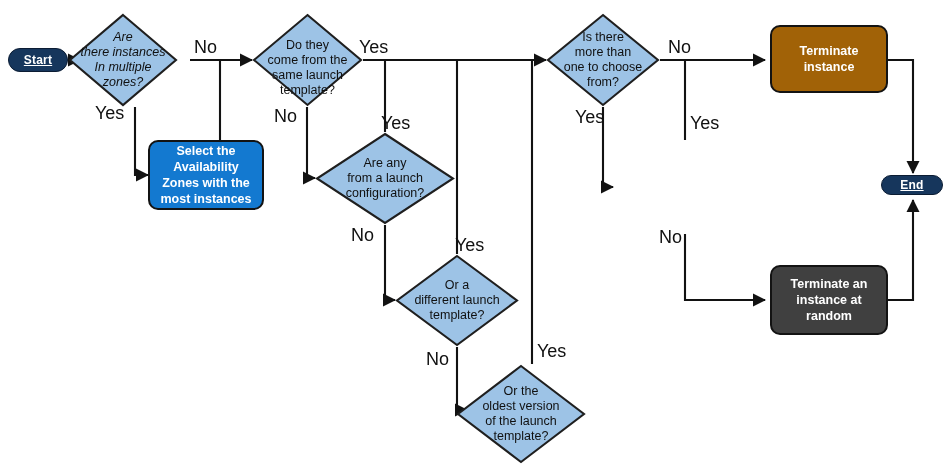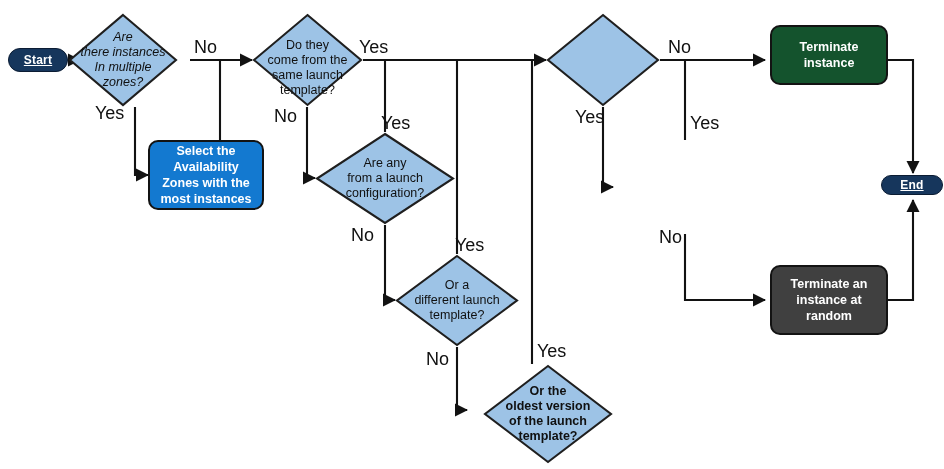--- a/index.html
+++ b/index.html
@@ -179,38 +179,42 @@
 
   <div class="node decision" style="left:395px; top:254px; width:124px; height:93px;">
     <svg class="dia-shape" viewBox="0 0 124 93" preserveAspectRatio="none">
       <polygon points="62,2 122,46.5 62,91 2,46.5" fill="#9DC3E6" stroke="#1F1F1F" stroke-width="2.1" stroke-linejoin="miter"></polygon>
     </svg>
     <div class="dia-label" style="white-space:pre-line;">Or a
 different launch
 template?</div>
   </div>
 
-  <div class="node decision" style="left:483px; top:364px; width:130px; height:100px;font-weight:bold;">
+  <div class="node decision" style="left:456px; top:364px; width:130px; height:100px;">
     <svg class="dia-shape" viewBox="0 0 130 100" preserveAspectRatio="none">
       <polygon points="65,2 128,50 65,98 2,50" fill="#9DC3E6" stroke="#1F1F1F" stroke-width="2.1" stroke-linejoin="miter"></polygon>
     </svg>
     <div class="dia-label" style="white-space:pre-line;">Or the
 oldest version
 of the launch
 template?</div>
   </div>
 
   <div class="node decision" style="left:546px; top:13px; width:114px; height:94px;">
     <svg class="dia-shape" viewBox="0 0 114 94" preserveAspectRatio="none">
       <polygon points="57,2 112,47 57,92 2,47" fill="#9DC3E6" stroke="#1F1F1F" stroke-width="2.1" stroke-linejoin="miter"></polygon>
     </svg>
-  </div>
-
-
-  <div class="node process" style="left:770px; top:25px; width:118px; height:60px; background:#14532d; white-space:pre-line;">Terminate
+    <div class="dia-label" style="white-space:pre-line;">Is there
+more than
+one to choose
+from?</div>
+  </div>
+
+
+  <div class="node process" style="left:770px; top:25px; width:118px; height:68px; background:#a16207; white-space:pre-line;">Terminate
 instance</div>
 
   <div class="node process" style="left:770px; top:265px; width:118px; height:70px; background:#404040; white-space:pre-line;">Terminate an
 instance at
 random</div>
 
   <div class="node pill" style="left:881px; top:175px; width:62px; height:20px; background:#16365C;">
     <span>End</span>
   </div>
 

